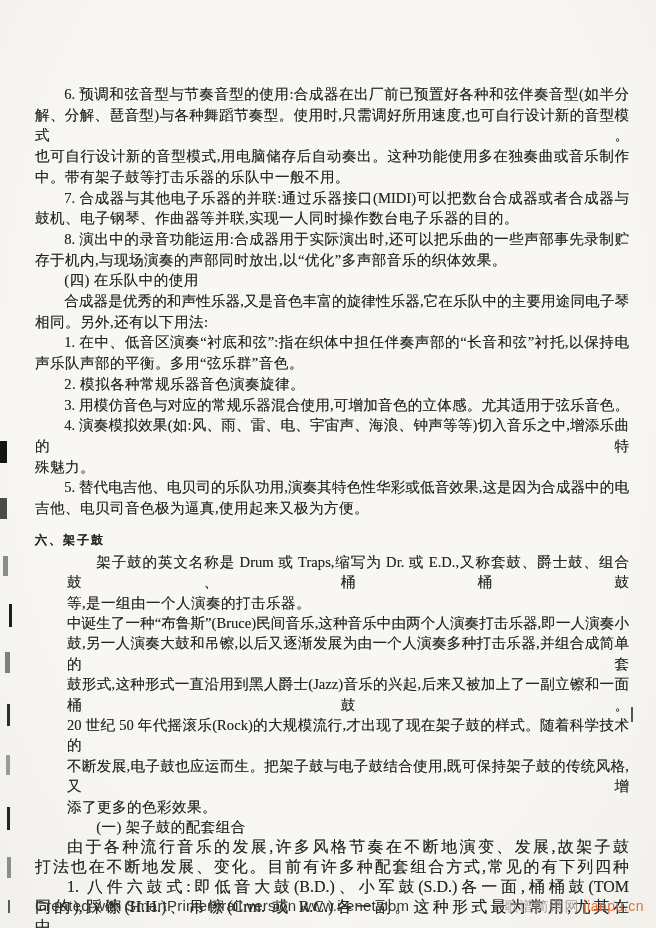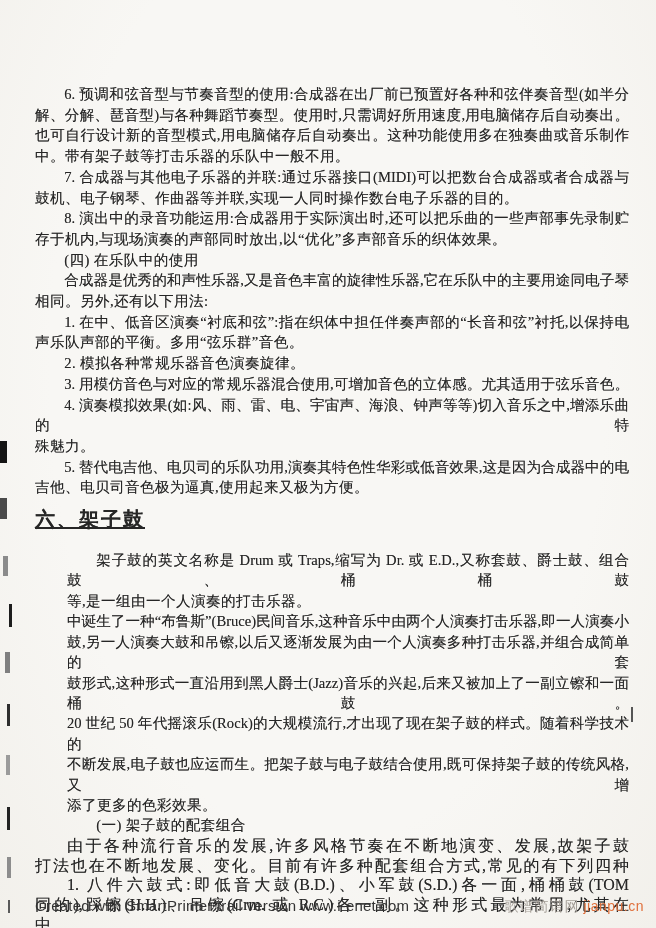--- a/index.html
+++ b/index.html
@@ -23,26 +23,25 @@
     text-shadow:0 0 0.5px rgba(45,45,45,0.55);
   }
   .jst{
     white-space:normal;
     text-align:justify;
     text-align-last:justify;
     letter-spacing:normal;
   }
   .ind{text-indent:2em;}
   .heading{
-    font-size:20px;font-weight:bold;
+    font-size:12px;font-weight:bold;
     letter-spacing:2px;
-    margin:9px 0 19px 0;
+    margin:9px 0 0 0;
     line-height:24px;
     text-shadow:0 0 0.5px rgba(30,30,30,0.7);
-    text-decoration:underline;
   }
   .mid{line-height:20.4px;margin-left:32px;}
   .big{
     font-size:16px;
     line-height:19.8px;
   }
   .footer-left{
     position:absolute;left:35px;top:897px;
     font-family:"Liberation Sans","DejaVu Sans",sans-serif;
     font-size:15px;color:#333333;letter-spacing:0.2px;
@@ -56,21 +55,21 @@
   .site-domain{letter-spacing:0.5px;}
   .scan-mark{position:absolute;}
 </style>
 </head>
 <body>
 
 <div class="page">
 
   <div class="textcol">
     <div class="ln jst ind">6. 预调和弦音型与节奏音型的使用:合成器在出厂前已预置好各种和弦伴奏音型(如半分</div>
-    <div class="ln jst">解、分解、琶音型)与各种舞蹈节奏型。使用时,只需调好所用速度,用电脑储存后自动奏出。</div>
+    <div class="ln jst">解、分解、琶音型)与各种舞蹈节奏型。使用时,只需调好所用速度,也可自行设计新的音型模式。</div>
     <div class="ln jst">也可自行设计新的音型模式,用电脑储存后自动奏出。这种功能使用多在独奏曲或音乐制作</div>
     <div class="ln">中。带有架子鼓等打击乐器的乐队中一般不用。</div>
     <div class="ln jst ind">7. 合成器与其他电子乐器的并联:通过乐器接口(MIDI)可以把数台合成器或者合成器与</div>
     <div class="ln">鼓机、电子钢琴、作曲器等并联,实现一人同时操作数台电子乐器的目的。</div>
     <div class="ln jst ind">8. 演出中的录音功能运用:合成器用于实际演出时,还可以把乐曲的一些声部事先录制贮</div>
     <div class="ln">存于机内,与现场演奏的声部同时放出,以“优化”多声部音乐的织体效果。</div>
     <div class="ln ind">(四) 在乐队中的使用</div>
     <div class="ln jst ind">合成器是优秀的和声性乐器,又是音色丰富的旋律性乐器,它在乐队中的主要用途同电子琴</div>
     <div class="ln">相同。另外,还有以下用法:</div>
     <div class="ln jst ind">1. 在中、低音区演奏“衬底和弦”:指在织体中担任伴奏声部的“长音和弦”衬托,以保持电</div>

